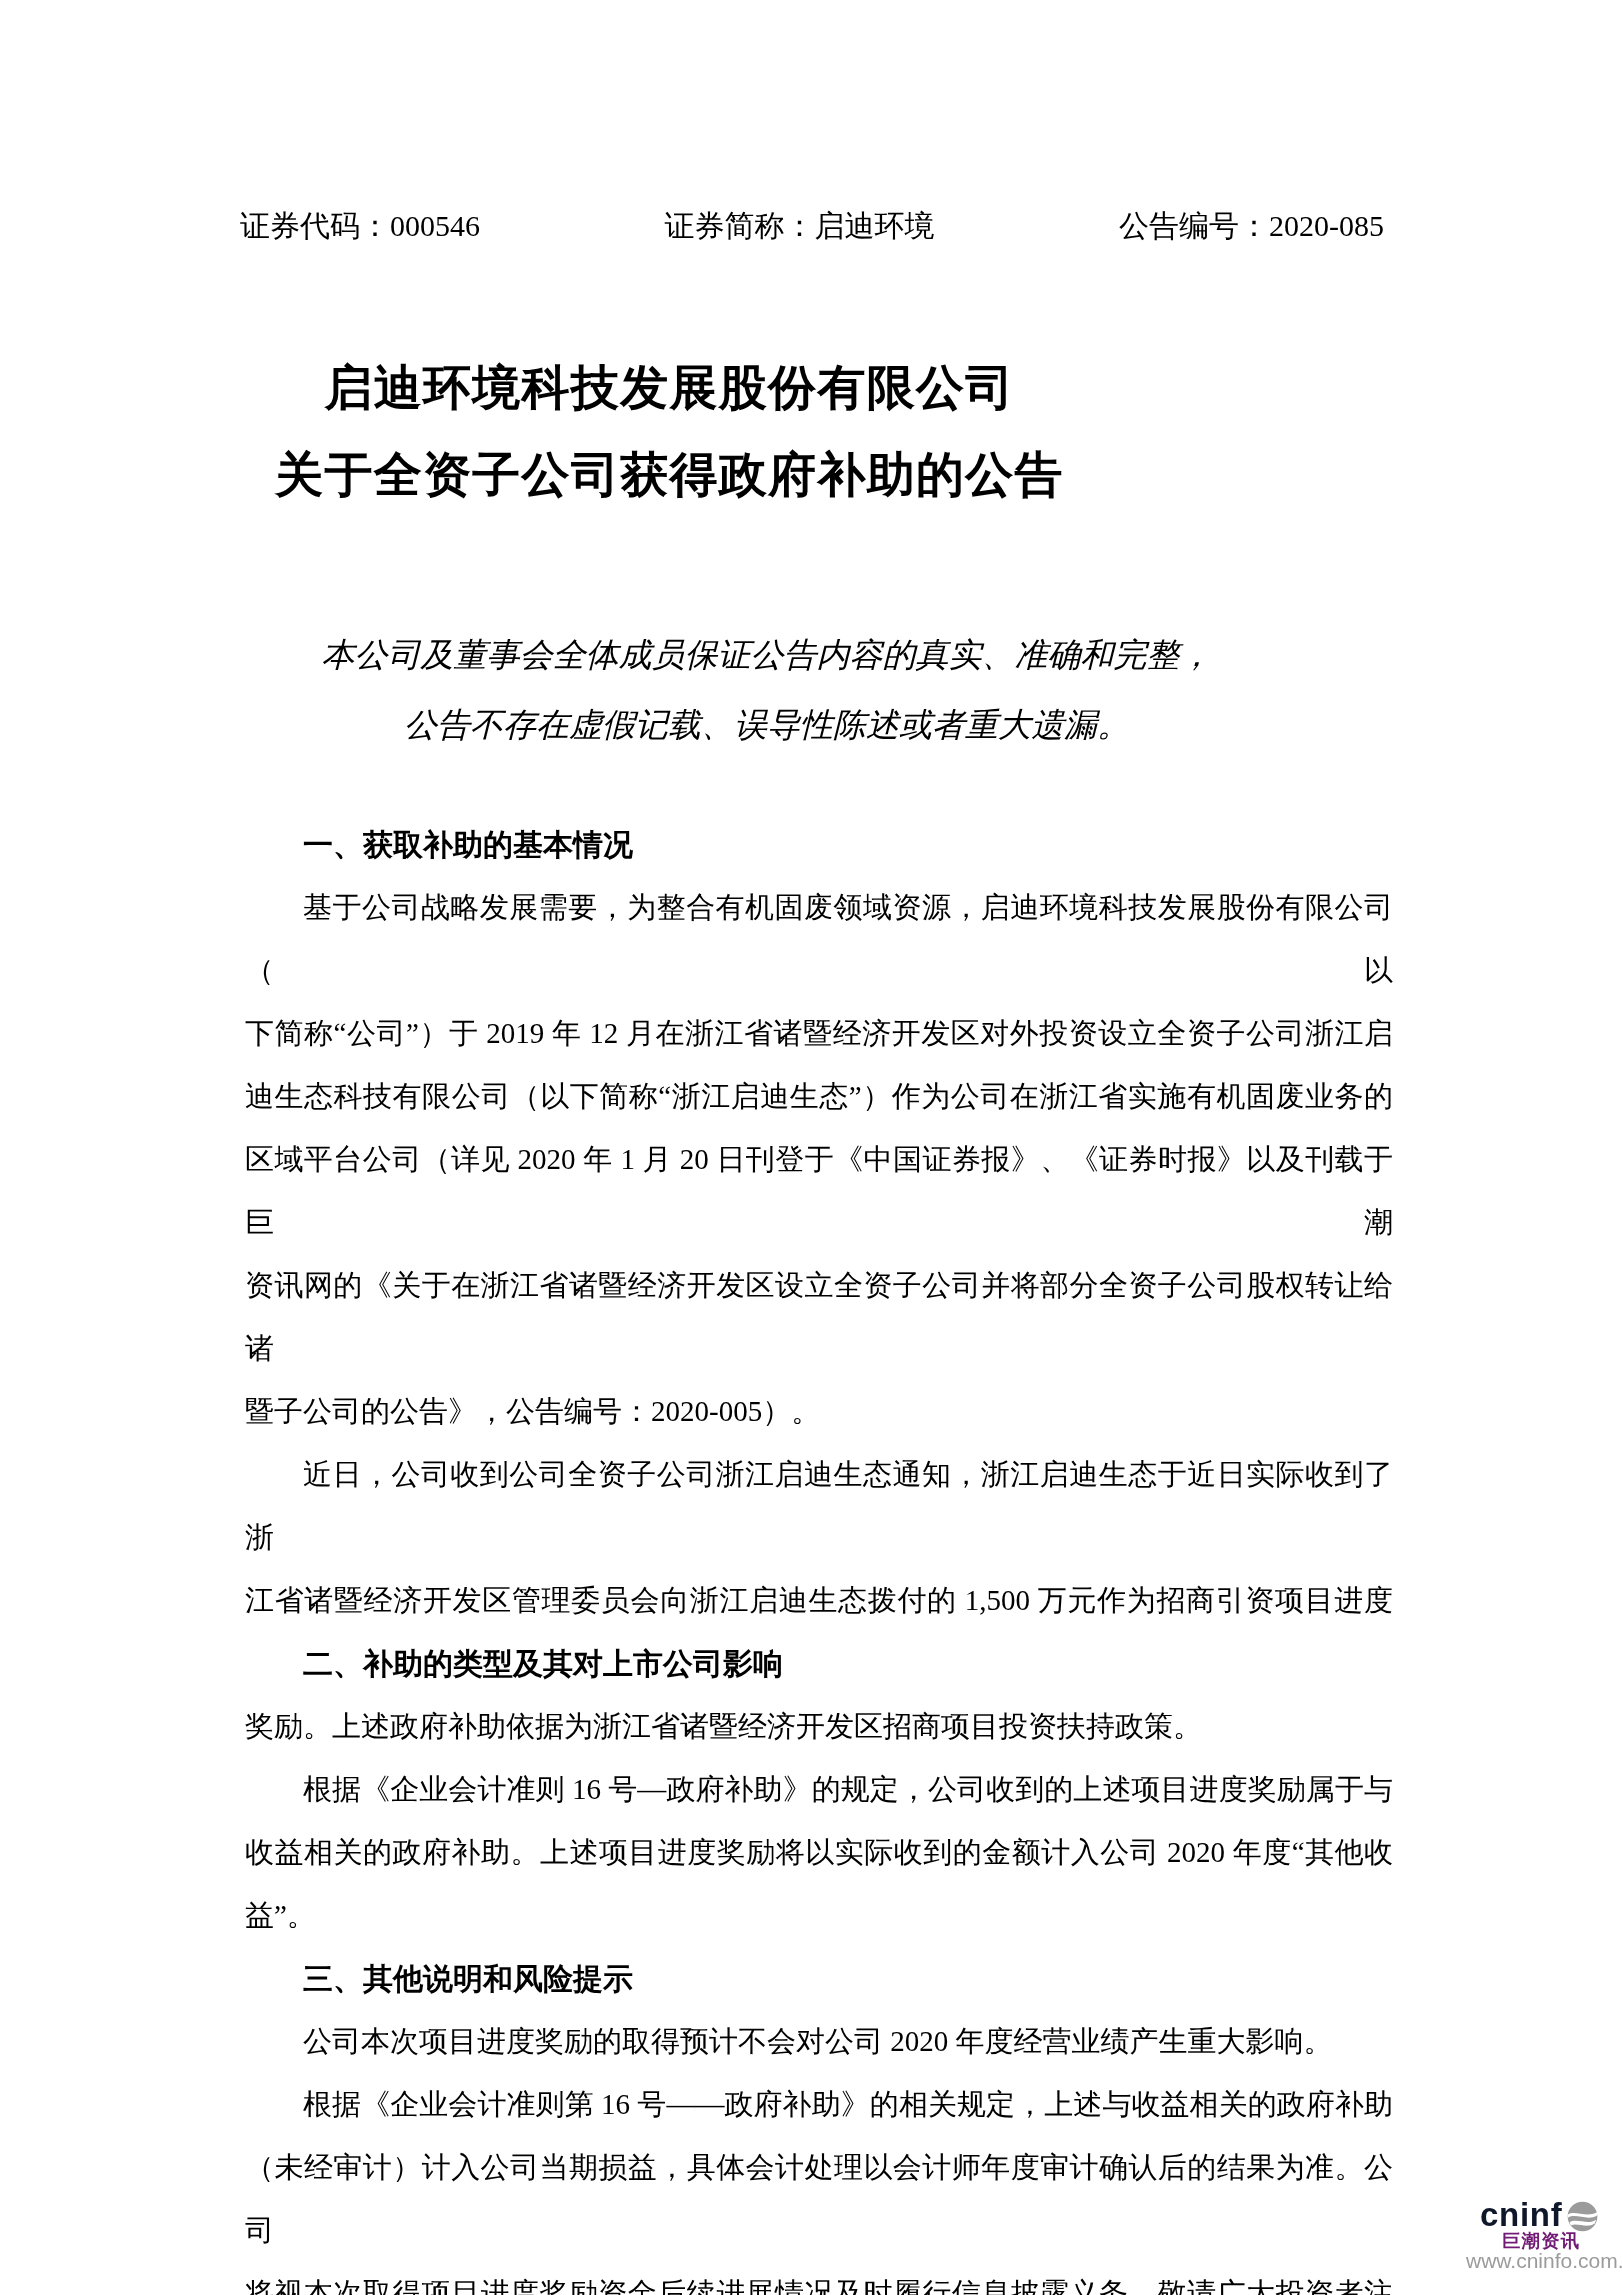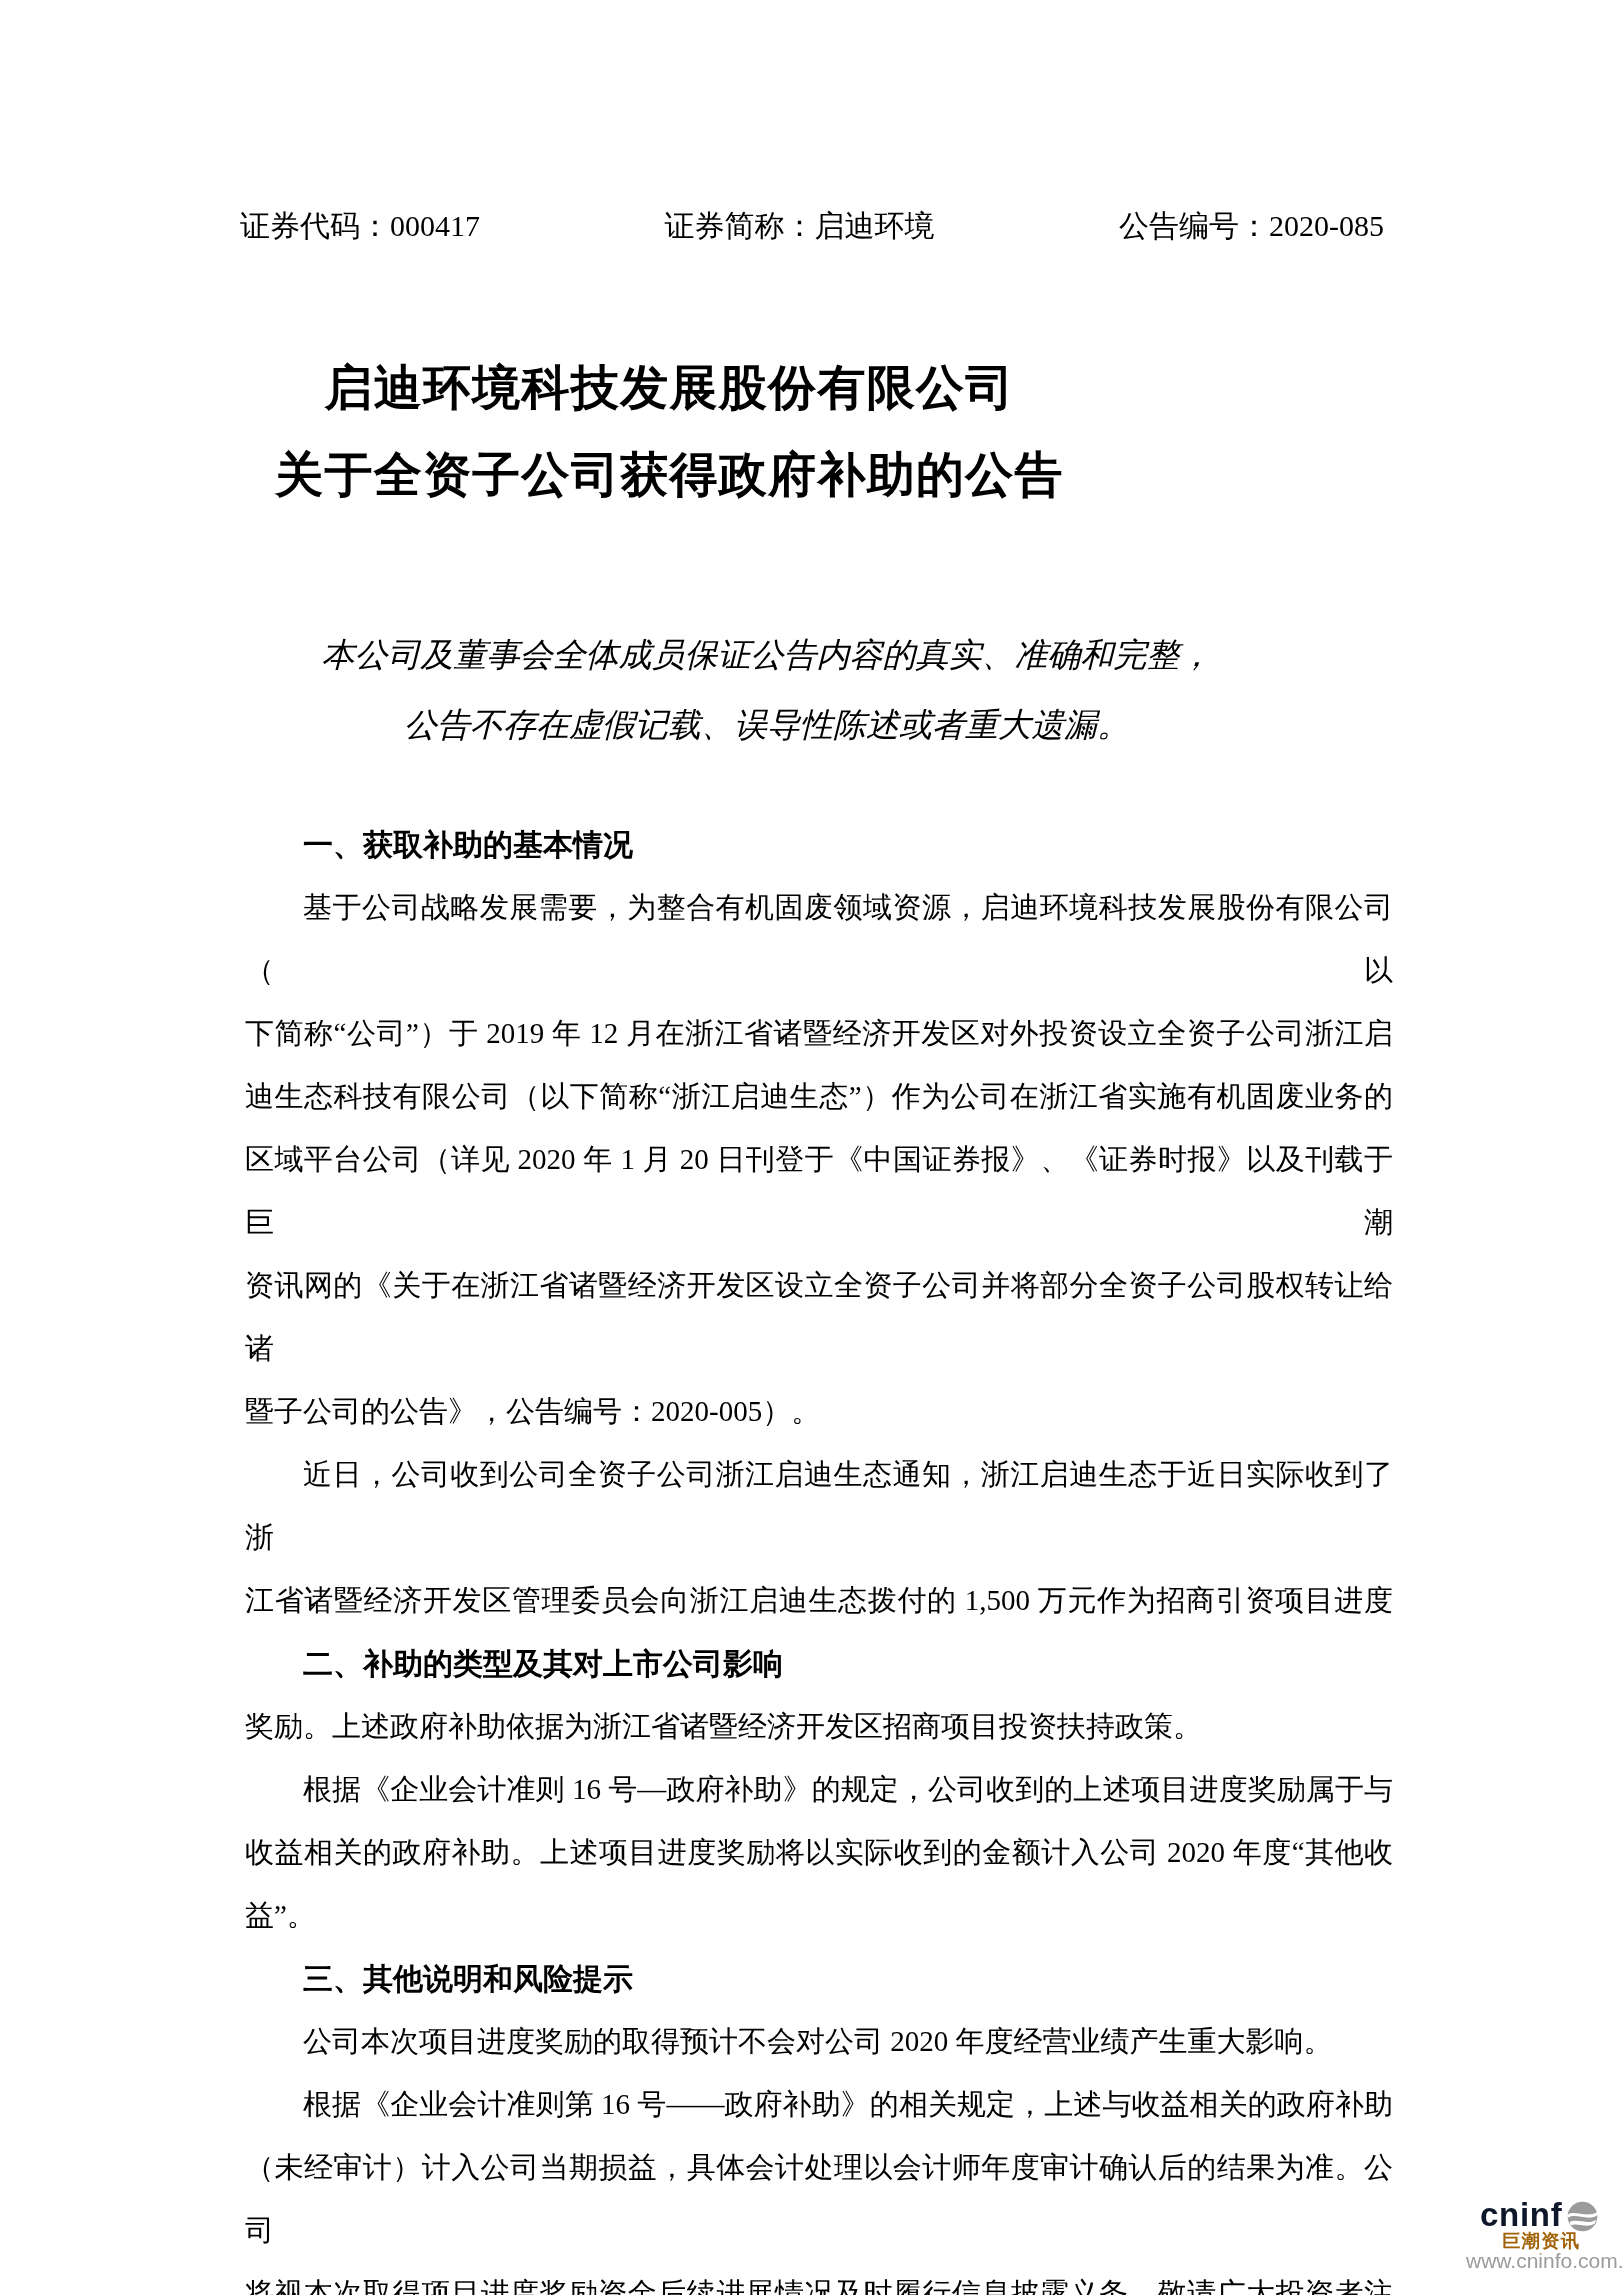--- a/index.html
+++ b/index.html
@@ -118,21 +118,21 @@
     font-size: 21px;
     line-height: 19px;
   }
 </style>
 </head>
 <body>
 
 <div class="page">
 
   <div class="header-row">
-    <span>证券代码：000417</span>
+    <span>证券代码：000546</span>
     <span>证券简称：启迪环境</span>
     <span>公告编号：2020-085</span>
   </div>
 
   <div class="doc-title">
     <div>启迪环境科技发展股份有限公司</div>
     <div>关于全资子公司获得政府补助的公告</div>
   </div>
 
   <div class="disclaimer">
@@ -161,17 +161,17 @@
       <div class="row line stretch">（未经审计）计入公司当期损益，具体会计处理以会计师年度审计确认后的结果为准。公司</div>
       <div class="row line stretch">将视本次取得项目进度奖励资金后续进展情况及时履行信息披露义务。敬请广大投资者注意</div>
     </div>
 
   <span class="brand-text" style="color: #0f172a;">cninf</span>
   <svg class="globe-icon" viewBox="0 0 48 48">
     <circle cx="24" cy="24" r="23" fill="#9b9b9b"></circle>
     <path d="M1 21 C 12 13, 30 27, 47 17 L 47 22 C 32 32, 14 18, 1 26 Z" fill="#ffffff"></path>
     <path d="M4 33 C 15 26, 33 38, 45 29 L 43 35 C 31 43, 15 33, 6 38 Z" fill="#ffffff"></path>
   </svg>
-  <div class="site-name" style="color: #a16207;">巨潮资讯</div>
+  <div class="site-name" style="color: #701a75;">巨潮资讯</div>
   <div class="site-url" style="color: rgb(155, 155, 155);">www.cninfo.com.cn</div>
 
 </div>
 
 
 </body></html>

